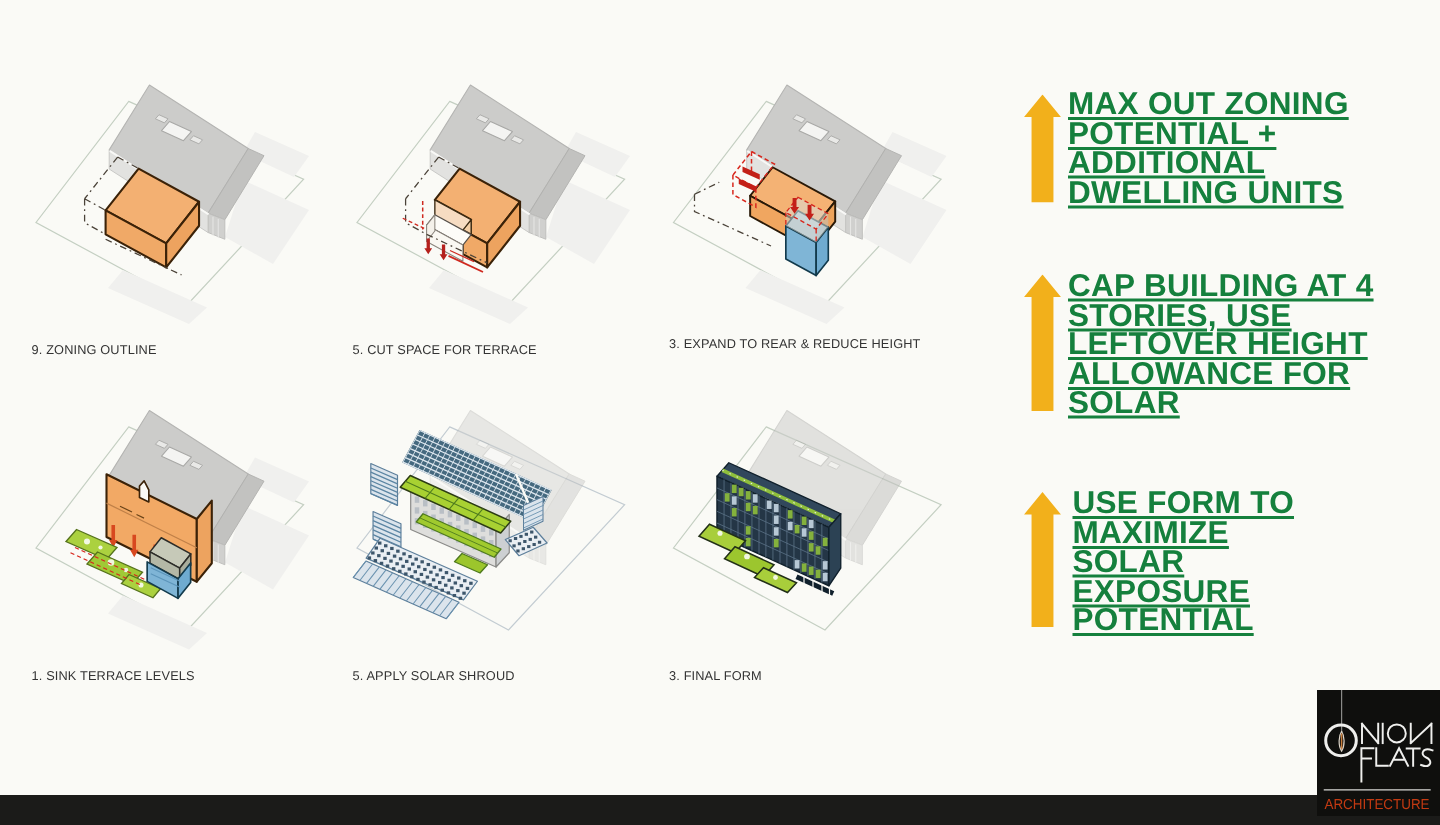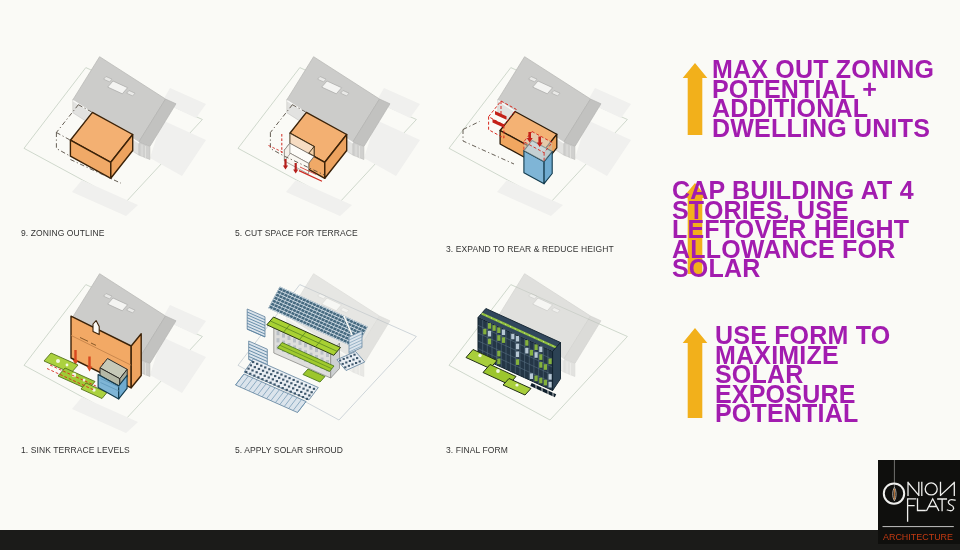--- a/index.html
+++ b/index.html
@@ -1,16 +1,16 @@
 <!DOCTYPE html>
 <html><head><meta charset="utf-8"><style>
 html,body{margin:0;padding:0;width:960px;height:550px;overflow:hidden;background:#fafaf6;font-family:"Liberation Sans",sans-serif;}
 .tile{position:absolute;}
 .cap{position:absolute;font-size:8.5px;color:#333333;letter-spacing:0.1px;}
-.head{position:absolute;font-weight:bold;font-size:25px;line-height:19.5px;color:#a21caf;letter-spacing:0.2px;}
+.head{position:absolute;font-weight:bold;font-size:21px;line-height:19.5px;color:#15803d;letter-spacing:0.2px;text-decoration:underline;}
 </style></head><body>
 
 <div class="tile" style="left:10px;top:40px"><svg width="215" height="215" viewBox="0 0 215 215">
 <polygon points="75.8,27.6 192.4,79.5 115.0,163.0 14.0,108.3" fill="none" stroke="#c4cfc2" stroke-width="0.8"></polygon>
 
 <g fill="#f0f0ee">
         <polygon points="152,80 196,100 172,136 140,118"></polygon>
         <polygon points="160,48 196,64 186,78 152,62"></polygon>
         <polygon points="72,140 128,165 116,176 62,152"></polygon>
       </g>
@@ -499,39 +499,39 @@
         <line x1="107" y1="130.2" x2="107" y2="136.2"></line>
         <line x1="113" y1="133" x2="113" y2="139"></line>
         <line x1="118" y1="135.3" x2="118" y2="141.3"></line>
       </g>
     </svg></div>
 
 <div class="cap" style="left:21px;top:228px">9. ZONING OUTLINE</div>
 
 <div class="cap" style="left:235px;top:228px">5. CUT SPACE FOR TERRACE</div>
 
-<div class="cap" style="left:446px;top:244px">3. EXPAND TO REAR &amp; REDUCE HEIGHT</div>
+<div class="cap" style="left:446px;top:224px">3. EXPAND TO REAR &amp; REDUCE HEIGHT</div>
 
 <div class="cap" style="left:21px;top:445px">1. SINK TERRACE LEVELS</div>
 
 <div class="cap" style="left:235px;top:445px">5. APPLY SOLAR SHROUD</div>
 
 <div class="cap" style="left:446px;top:445px">3. FINAL FORM</div>
 
 <div style="position:absolute;left:682px;top:63px"><svg width="26" height="72" viewBox="0 0 26 72">
       <polygon points="13,0 25.3,15 20.3,15 20.3,72 5.7,72 5.7,15 0.7,15" fill="#f2b01b"></polygon>
     </svg></div>
 
 <div class="head" style="left:712px;top:60px">MAX OUT ZONING<br>POTENTIAL +<br>ADDITIONAL<br>DWELLING UNITS</div>
 
 <div style="position:absolute;left:682px;top:183px"><svg width="26" height="91" viewBox="0 0 26 91">
       <polygon points="13,0 25.3,15 20.3,15 20.3,91 5.7,91 5.7,15 0.7,15" fill="#f2b01b"></polygon>
     </svg></div>
 
-<div class="head" style="left:672px;top:181px">CAP BUILDING AT 4<br>STORIES, USE<br>LEFTOVER HEIGHT<br>ALLOWANCE FOR<br>SOLAR</div>
+<div class="head" style="left:712px;top:181px">CAP BUILDING AT 4<br>STORIES, USE<br>LEFTOVER HEIGHT<br>ALLOWANCE FOR<br>SOLAR</div>
 
 <div style="position:absolute;left:682px;top:328px"><svg width="26" height="90" viewBox="0 0 26 90">
       <polygon points="13,0 25.3,15 20.3,15 20.3,90 5.7,90 5.7,15 0.7,15" fill="#f2b01b"></polygon>
     </svg></div>
 
 <div class="head" style="left:715px;top:326px">USE FORM TO<br>MAXIMIZE<br>SOLAR<br>EXPOSURE<br>POTENTIAL</div>
 
 <div style="position:absolute;left:0;top:530px;width:960px;height:20px;background:#1b1b19"></div>
 
 <div style="position:absolute;left:878px;top:460px"><svg width="82" height="84" viewBox="0 0 82 84">

